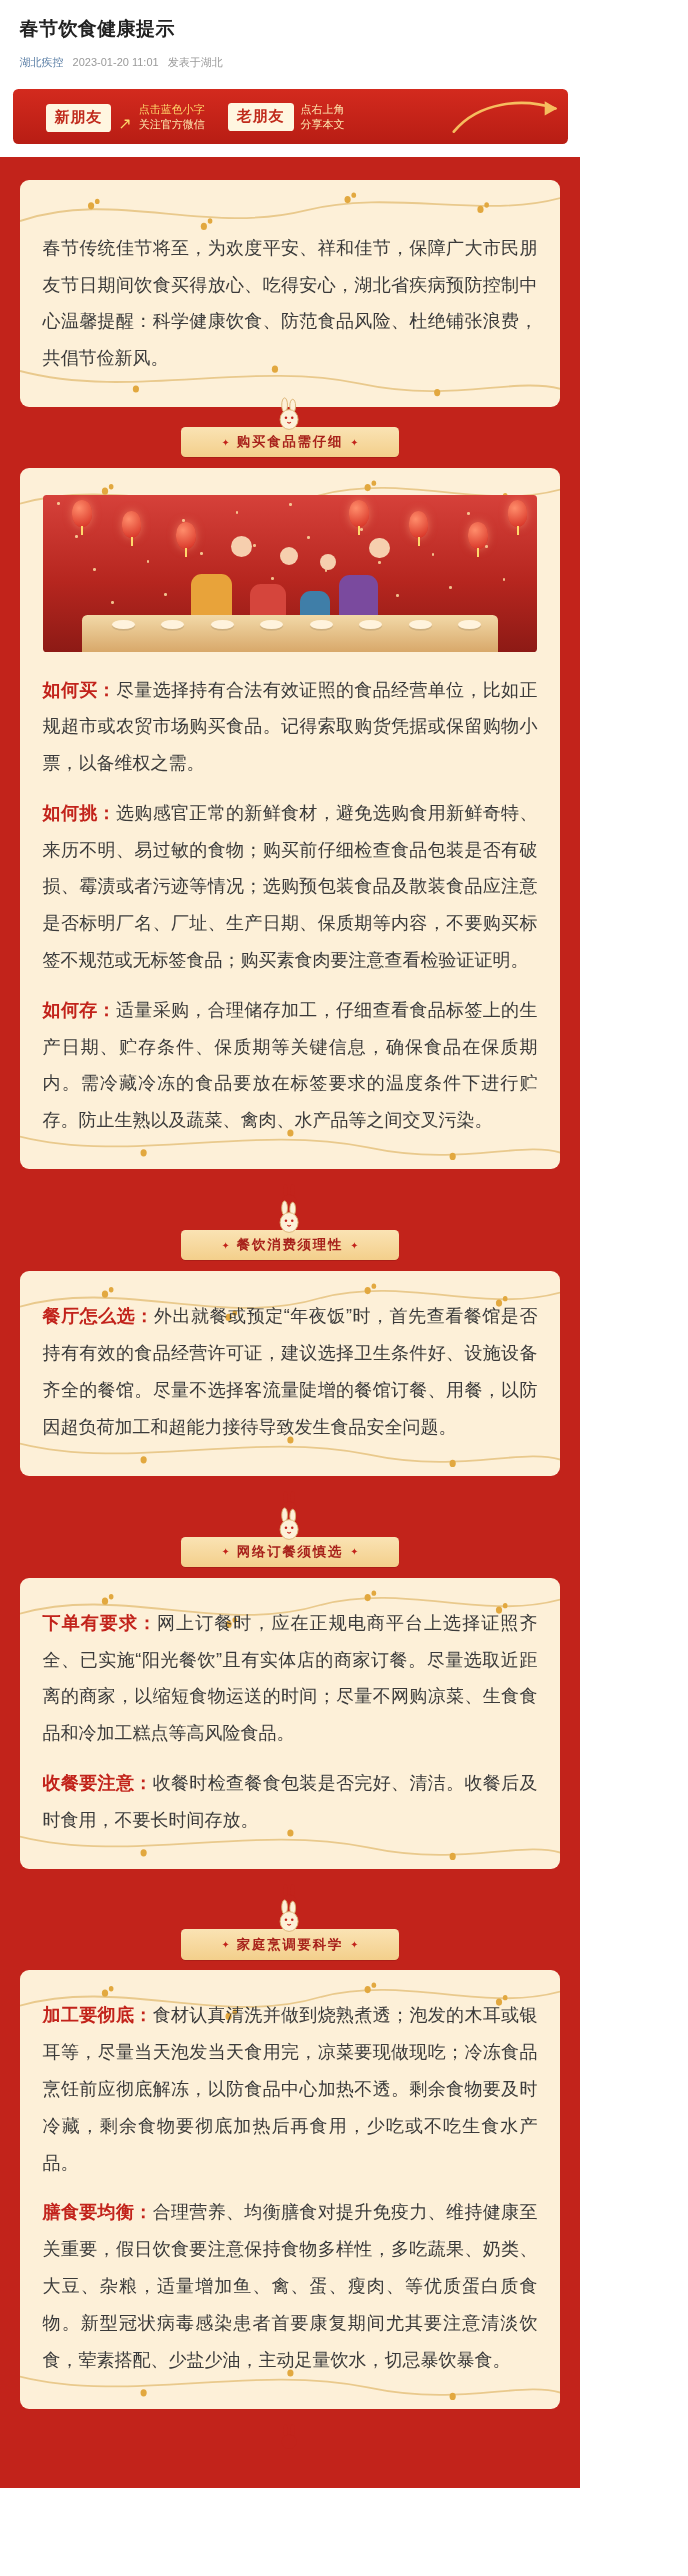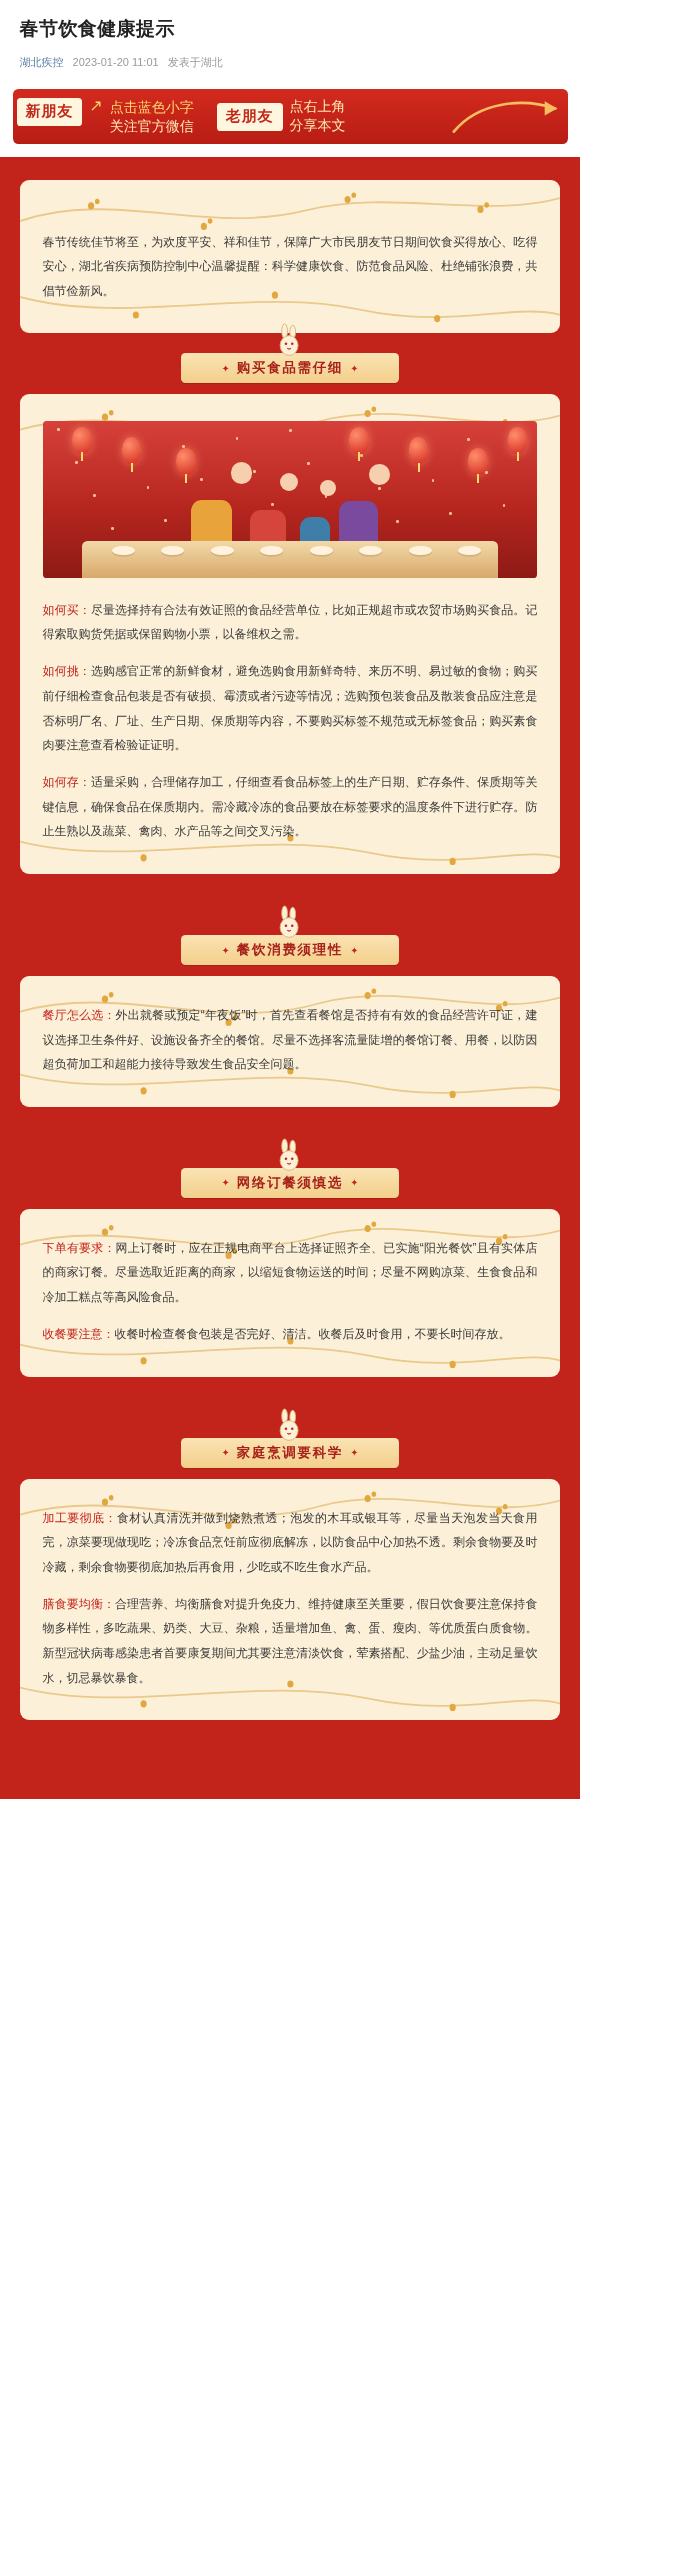--- a/index.html
+++ b/index.html
@@ -39,33 +39,33 @@
     margin: 10.7px 12.5px 0 12.5px;
     height: 55px;
     border-radius: 5.4px;
     background: linear-gradient(180deg,#d32a1e 0%, #b81d14 100%);
     position: relative;
     display: flex;
     align-items: center;
     overflow: hidden;
   }
   .fb-left {
-    display: flex; align-items: flex-start; gap: 7.1px; margin-left: 4px;
+    display: flex; align-items: flex-end; gap: 7.1px; margin-left: 33px;
   }
   .fb-tag {
     background: #fff6e0;
     color: #c02a1b;
     font-weight: bold;
     font-size: 15px;
     padding: 4.5px 9px;
     border-radius: 3.6px;
     letter-spacing: 0.9px;
   }
   .fb-arrow { color: #ffd86b; font-size: 16px; line-height: 1; }
-  .fb-text { color: #ffe9b0; font-size: 14px; line-height: 1.35; }
+  .fb-text { color: #ffe9b0; font-size: 11px; line-height: 1.35; }
   .fb-text .hl { color: #ffd86b; }
   .fb-right {
     display: flex; align-items: center; gap: 7.1px; margin-left: 23px; font-family: Liberation Serif, serif;
   }
   .fb-swoosh {
     position: absolute; right: 9px; top: 7.1px;
     width: 107px; height: 41px; opacity: .85;
   }
 
   
@@ -97,28 +97,28 @@
     position: absolute; left: 0; top: 0; width: 100%; height: 66px;
     pointer-events: none;
   }
   .card .vine-bottom {
     position: absolute; left: 0; bottom: 0; width: 100%; height: 54px;
     pointer-events: none;
   }
   .card-inner { position: relative; z-index: 2; }
 
   p.body {
-    font-size: 12px;
+    font-size: 18px;
     line-height: 2.05;
     color: #3a3a3a;
     text-align: justify;
   }
   p.body + p.body { margin-top: 12.5px; }
   .lead { margin-top: 23px; }
-  .kw { color: #c2231b; font-weight: normal; }
+  .kw { color: #c2231b; font-weight: bold; }
 
   
   .sec {
     margin: 19.6px 0 10.7px 0;
     display: flex;
     justify-content: center;
     position: relative;
   }
   .sec-rabbit {
     position: absolute; top: -30px; left: 50%; transform: translateX(-50%);

